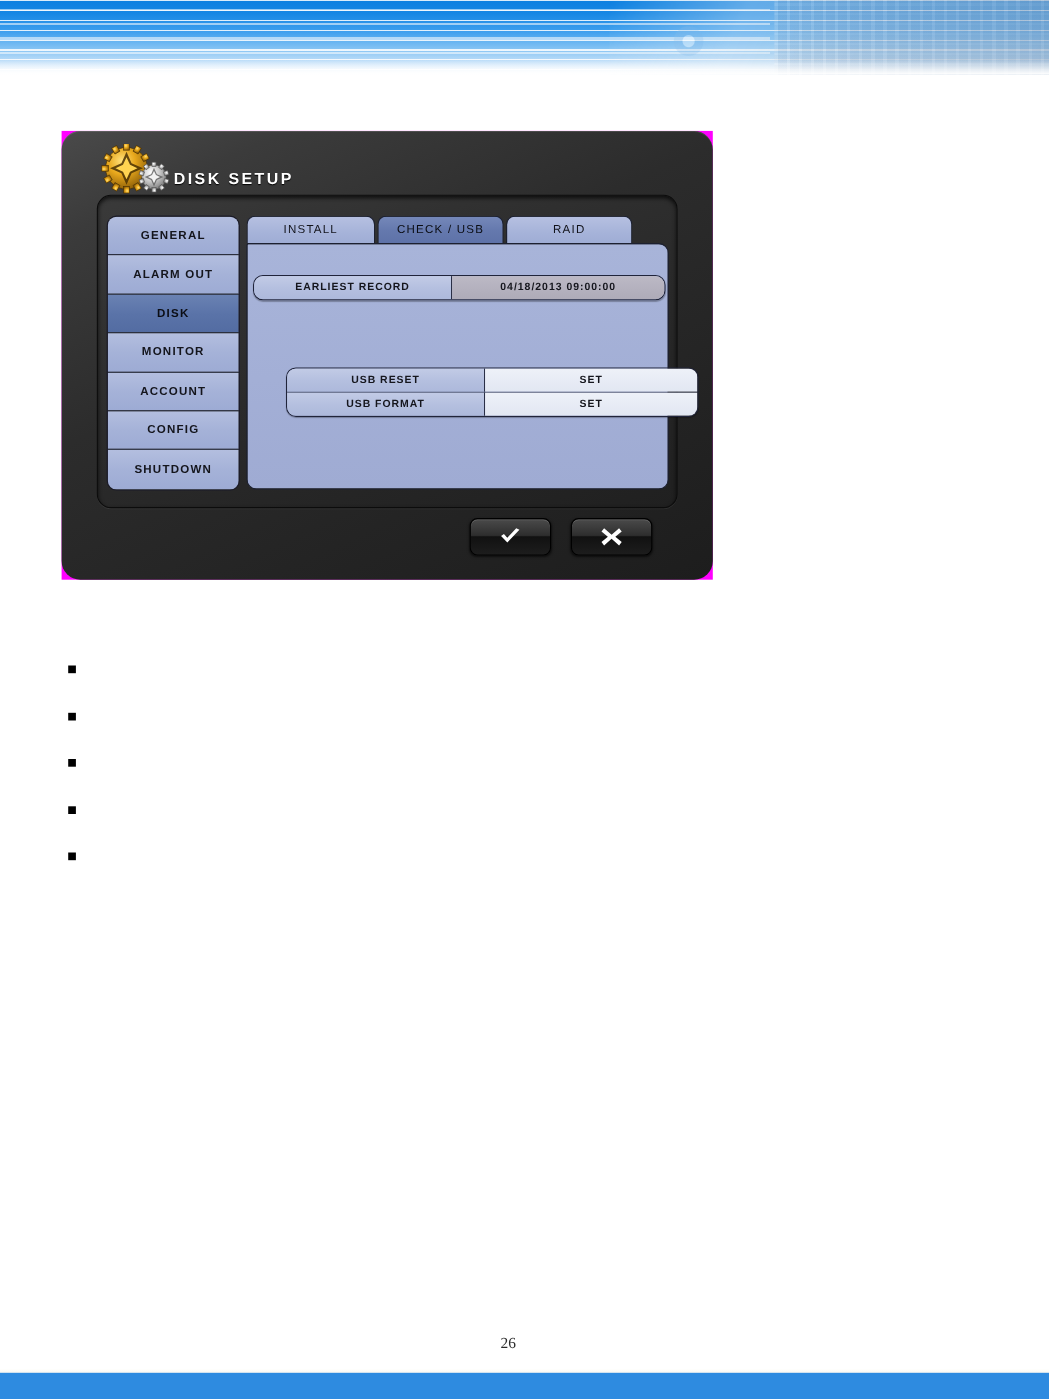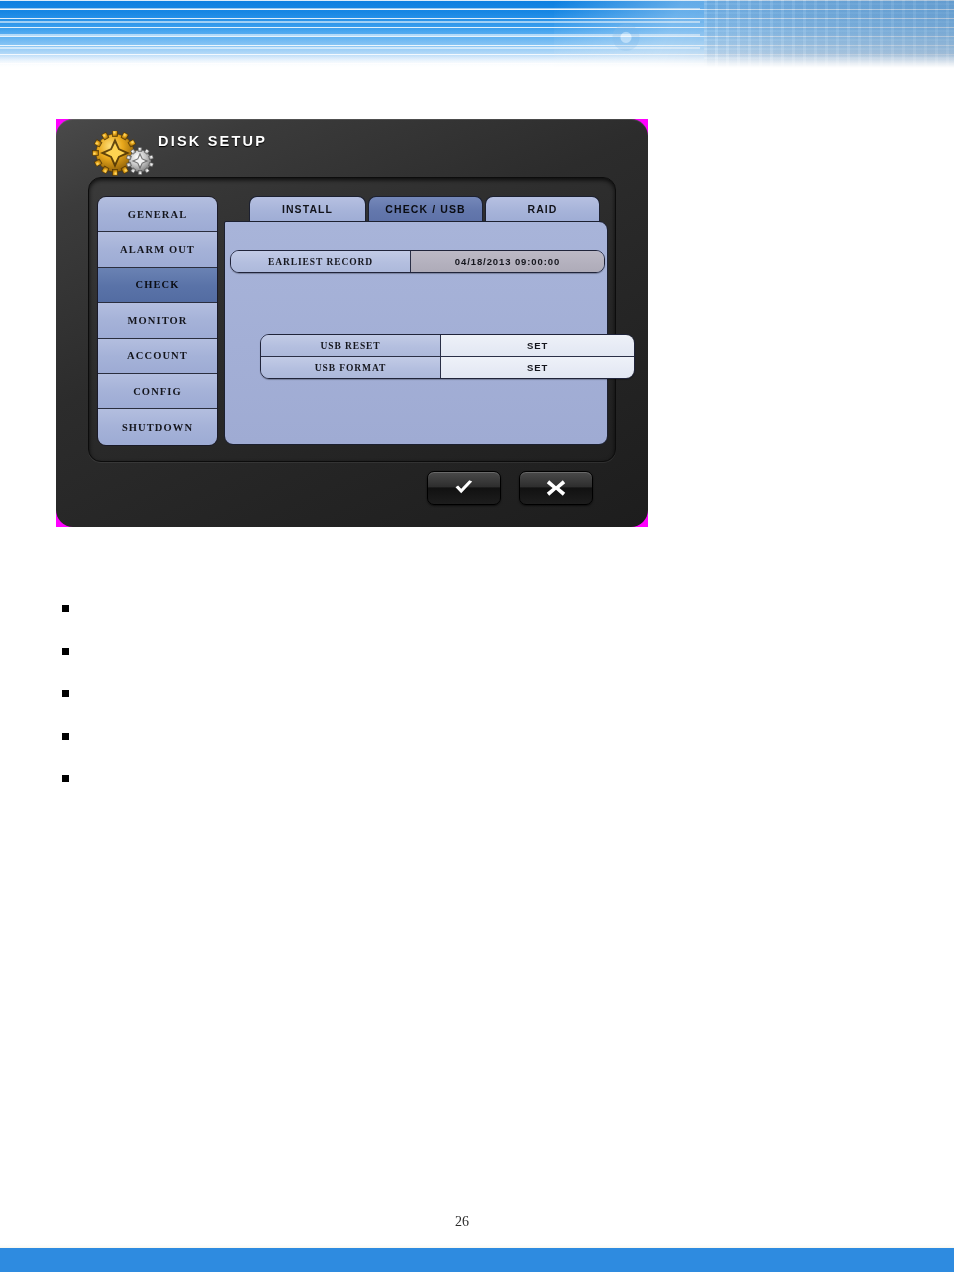--- a/index.html
+++ b/index.html
@@ -97,21 +97,21 @@
     width: 592px; height: 408px;
     box-sizing: border-box;
     border-radius: 17px;
     background: linear-gradient(155deg, #4a4a4a 0%, #3b3b3b 14%, #2c2c2c 42%, #242424 72%, #1d1d1d 100%);
     box-shadow: inset 0 1px 0 rgba(255,255,255,0.12);
   }
 
   .dlg-title {
     position: absolute;
     left: 158px;
-    top: 133px;
+    top: 155px;
     font-size: 14.5px;
     font-weight: bold;
     letter-spacing: 2.2px;
     color: #ffffff;
     text-shadow: 0 1px 1px #000;
     white-space: nowrap;
   }
 
   
   .gears {
@@ -138,21 +138,20 @@
 
   
   .sidebar {
     position: absolute;
     left: 97px;
     top: 196px;
     width: 119px;
     border-radius: 9px;
     overflow: hidden;
     border: 1px solid #1a1a28;
-    font-family: Liberation Serif, serif;
   }
   .side-item {
     height: 35.4px;
     display: flex;
     align-items: center;
     justify-content: center;
     font-size: 10.5px;
     font-weight: bold;
     letter-spacing: 1.1px;
     color: #14151c;
@@ -177,29 +176,28 @@
   }
   .tab {
     position: absolute;
     top: 0;
     height: 25px;
     display: flex;
     align-items: center;
     justify-content: center;
     box-sizing: border-box;
     font-size: 10.5px;
-    font-weight: bold;
+    font-weight: normal;
     letter-spacing: 1.1px;
     color: #12131a;
     border-radius: 8px 8px 0 0;
     border: 1px solid #1c2030;
     border-bottom: none;
     background: linear-gradient(to bottom, #b6c0e1 0%, #a6b3d9 60%, #9fadd5 100%);
     white-space: nowrap;
-    margin-left: 25px;
   }
   .tab.sel {
     background: linear-gradient(to bottom, #7588b9 0%, #6478ad 55%, #5e72a8 100%);
     color: #0a0c12;
   }
   .tab-install { left: 0;    width: 117px; }
   .tab-check   { left: 119px;width: 115px; }
   .tab-raid    { left: 236px;width: 115px; }
 
   
@@ -238,21 +236,20 @@
     align-items: center;
     justify-content: center;
     font-size: 9.5px;
     font-weight: bold;
     letter-spacing: 0.9px;
     color: #15161d;
     background: linear-gradient(to bottom, #c2cbe6 0%, #b4bfdf 55%, #adb9db 100%);
     border-right: 1px solid #2a2f46;
     box-sizing: border-box;
     white-space: nowrap;
-    font-family: Liberation Serif, serif;
   }
   .scell-value {
     flex: 1;
     display: flex;
     align-items: center;
     justify-content: center;
     font-size: 9.5px;
     font-weight: bold;
     letter-spacing: 0.9px;
     color: #15161d;
@@ -418,21 +415,21 @@
 <div class="inner-panel"></div>
 
 <div class="sidebar">
   <div class="side-item">
       <span>GENERAL</span>
     </div>
   <div class="side-item">
       <span>ALARM OUT</span>
     </div>
   <div class="side-item sel">
-      <span>CHECK</span>
+      <span>DISK</span>
     </div>
   <div class="side-item">
       <span>MONITOR</span>
     </div>
   <div class="side-item">
       <span>ACCOUNT</span>
     </div>
   <div class="side-item">
       <span>CONFIG</span>
     </div>

